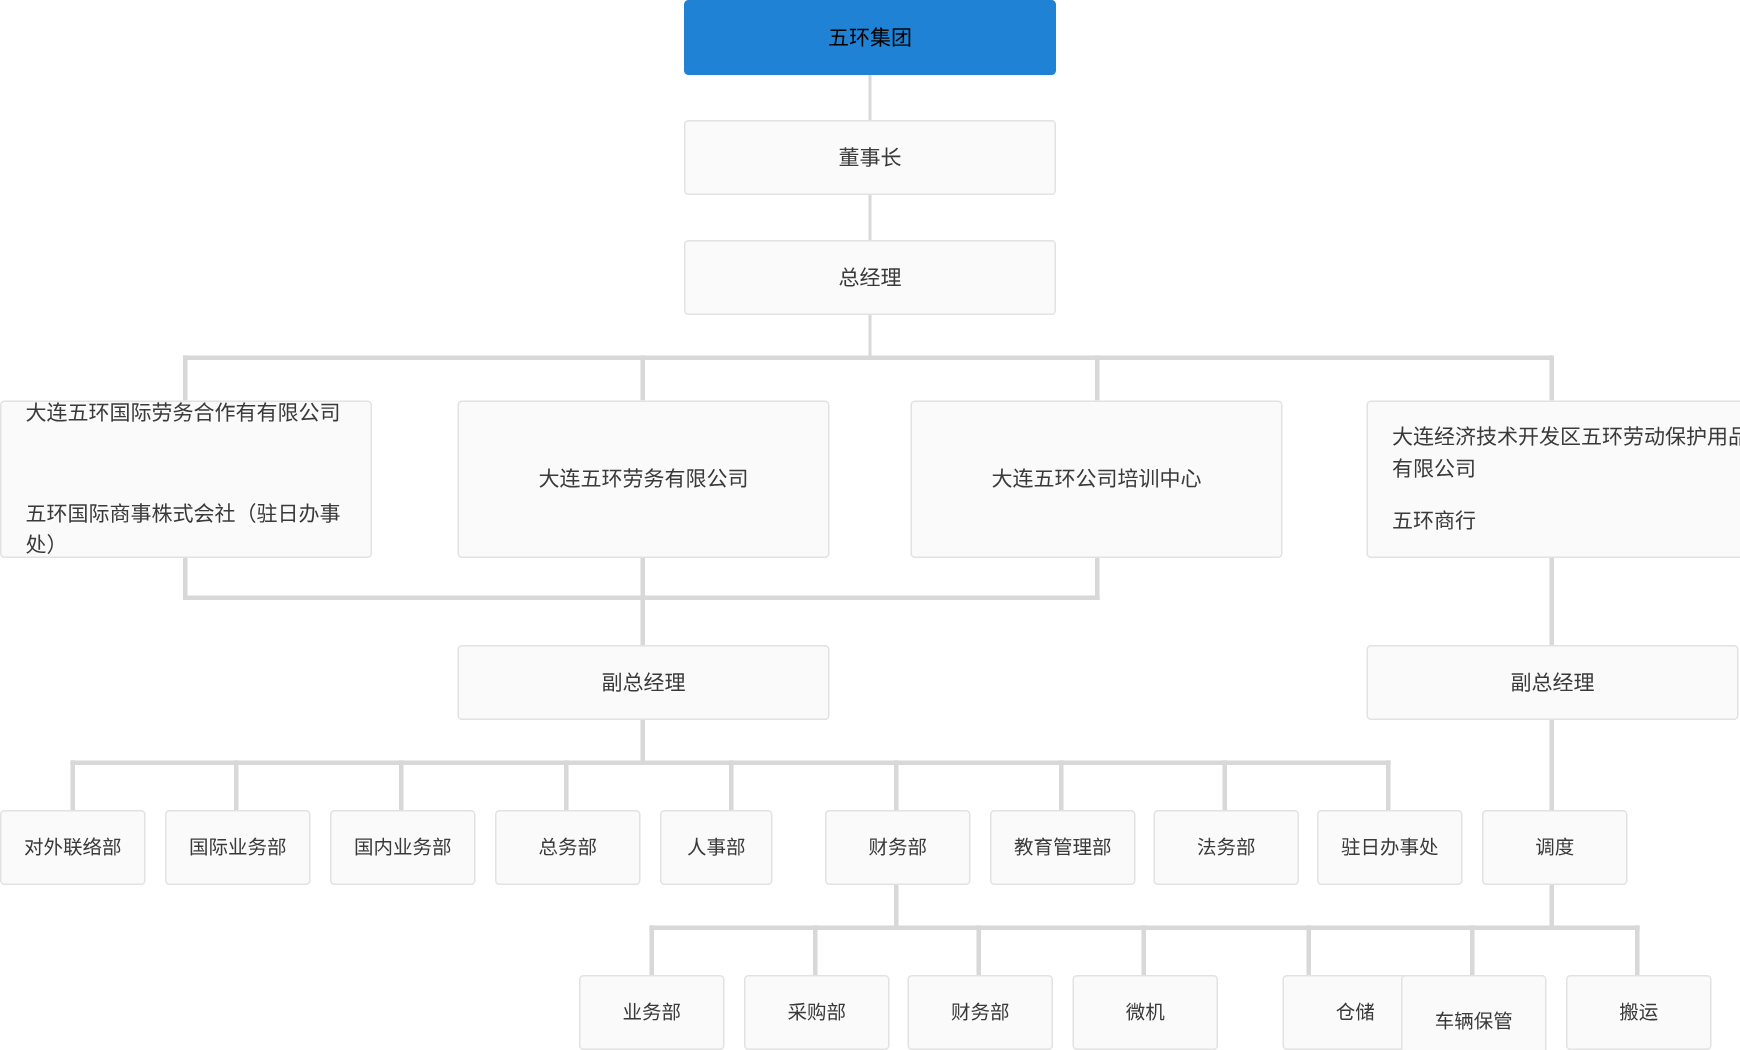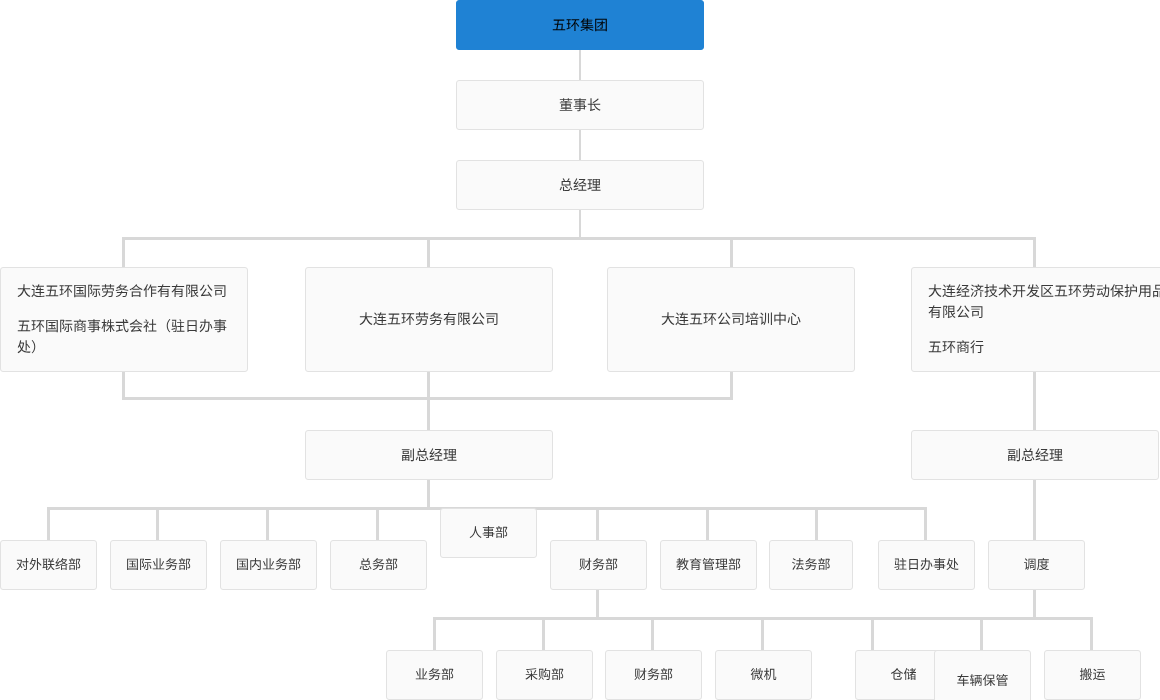--- a/index.html
+++ b/index.html
@@ -55,21 +55,21 @@
   .node.multiline {
     align-items: flex-start;
     text-align: left;
     justify-content: center;
     padding: 8px 16px;
   }
   .node.multiline .line {
     display: block;
     width: 100%;
   }
-  .node.multiline.spaced .line { margin: 7px 0; }
+  .node.multiline.spaced .line { margin: 23px 0; }
   .node.multiline.tight .line { margin: 0; }
   .node.multiline.tight .line.gap { margin-top: 14px; }
 
   .node .label { display: block; }
   .node.small { font-size: 13px; }
 </style>
 </head>
 <body>
 
 <div id="org-chart">
@@ -152,30 +152,30 @@
   </div>
   <div class="node small" style="left:110px; top:540px; width:97px; height:50px;">
     <span class="label">国际业务部</span>
   </div>
   <div class="node small" style="left:220px; top:540px; width:97px; height:50px;">
     <span class="label">国内业务部</span>
   </div>
   <div class="node small" style="left:330px; top:540px; width:97px; height:50px;">
     <span class="label">总务部</span>
   </div>
-  <div class="node small" style="left:440px; top:508px; width:97px; height:50px;text-align:center;">
+  <div class="node small" style="left:440px; top:540px; width:75px; height:50px;text-align:center;">
     <span class="label">人事部</span>
   </div>
   <div class="node small" style="left:550px; top:540px; width:97px; height:50px;">
     <span class="label">财务部</span>
   </div>
   <div class="node small" style="left:660px; top:540px; width:97px; height:50px;">
     <span class="label">教育管理部</span>
   </div>
-  <div class="node small" style="left:769px; top:540px; width:84px; height:50px;">
+  <div class="node small" style="left:769px; top:540px; width:97px; height:50px;">
     <span class="label">法务部</span>
   </div>
   <div class="node small" style="left:878px; top:540px; width:97px; height:50px;">
     <span class="label">驻日办事处</span>
   </div>
   <div class="node small" style="left:988px; top:540px; width:97px; height:50px;">
     <span class="label">调度</span>
   </div>
 
   <div class="conn conn-v" style="left:596px; top:590px; width:3px; height:28px;"></div>

